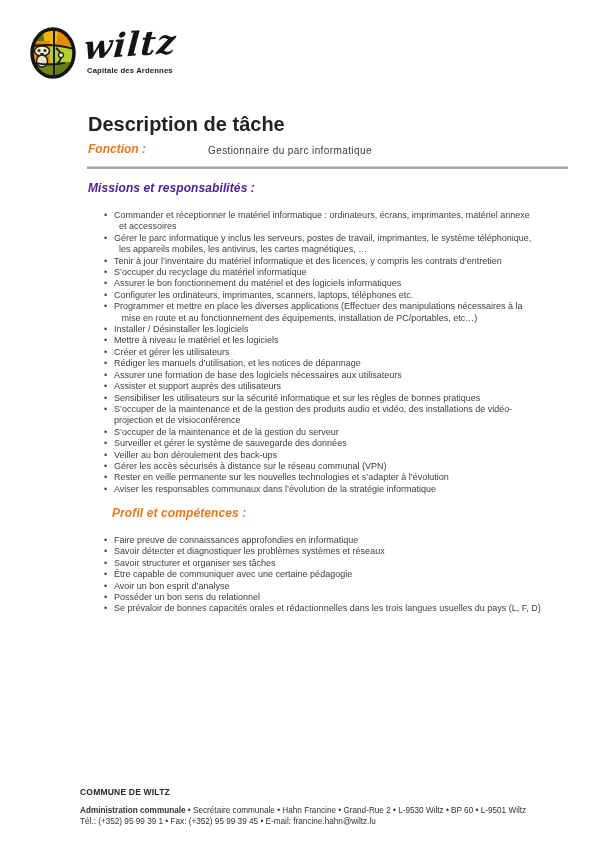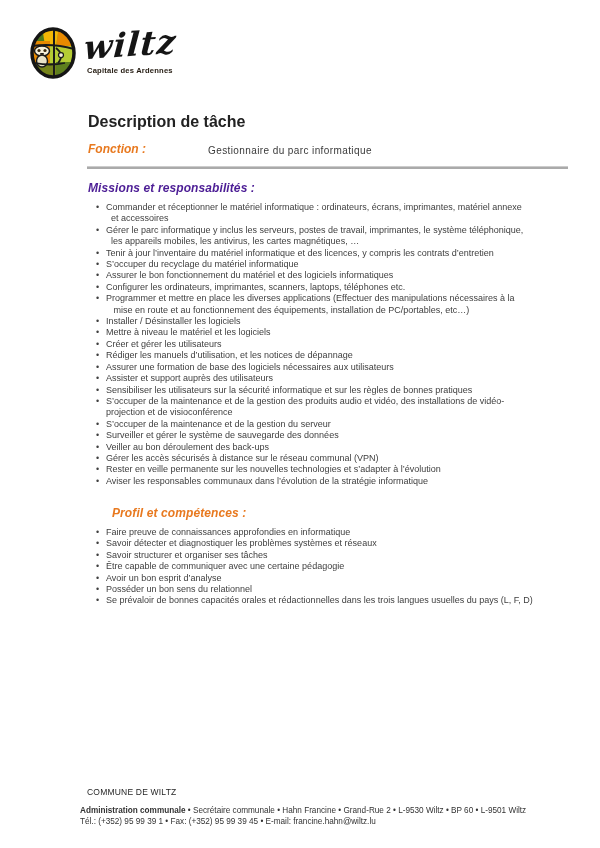--- a/index.html
+++ b/index.html
@@ -15,43 +15,43 @@
     left:84px;top:26px;font-family:"DejaVu Serif", serif;
     font-style:italic;font-weight:bold;font-size:33px;color:#151515;
     transform:rotate(-4deg) skewX(-8deg);letter-spacing:1px;line-height:38px;
   }
   #logo-tagline{
     left:87px;top:66px;font-size:7.6px;font-weight:bold;color:#231a10;
     letter-spacing:0.2px;
   }
 
   
-  #doc-title{left:88px;top:113px;font-size:16px;font-weight:bold;color:#222222;}
+  #doc-title{left:88px;top:113px;font-size:20px;font-weight:bold;color:#222222;}
   #fonction-label{left:88px;top:142px;font-size:12px;font-weight:bold;font-style:italic;}
   #fonction-value{left:208px;top:145px;font-size:10px;color:#3a3a3a;letter-spacing:0.4px;}
   #rule{left:87px;top:166px;width:481px;height:2px;background:#aaaaaa;border-top:1px solid #cccccc;}
 
   .section-heading{font-size:12px;font-weight:bold;font-style:italic;letter-spacing:0.1px;}
   #missions-heading{left:88px;top:181px;}
   #profil-heading{left:88px;top:506px;margin-left:24px;}
 
   
-  .doc-list{list-style:none;margin:4px;padding:0;width:486px;}
+  .doc-list{list-style:none;margin:12px;padding:0;width:486px;}
   .doc-list li{
     position:relative;padding-left:14px;font-size:9px;line-height:11.4px;
     white-space:pre-wrap;color:#404040;
   }
   .doc-list li::before{
     content:"\2022";position:absolute;left:4px;top:0;color:#404040;font-size:9px;
   }
   #missions-list{left:88px;top:198px;}
   #profil-list{left:88px;top:523px;}
 
   
-  #footer-org{left:87px;top:787px;font-size:8.5px;font-weight:normal;color:#262626;letter-spacing:0.2px;}
+  #footer-org{left:80px;top:787px;font-size:8.5px;font-weight:bold;color:#262626;letter-spacing:0.2px;}
   .footer-line{font-size:8.2px;color:#333333;line-height:11.5px;}
   #footer-line1{left:80px;top:805px;}
   #footer-line2{left:80px;top:816px;}
   .bold{font-weight:bold;}
 </style>
 </head>
 <body>
 
 <div class="abs" id="logo-icon">
   <svg width="46" height="54" viewBox="0 0 92 108" xmlns="http://www.w3.org/2000/svg">

